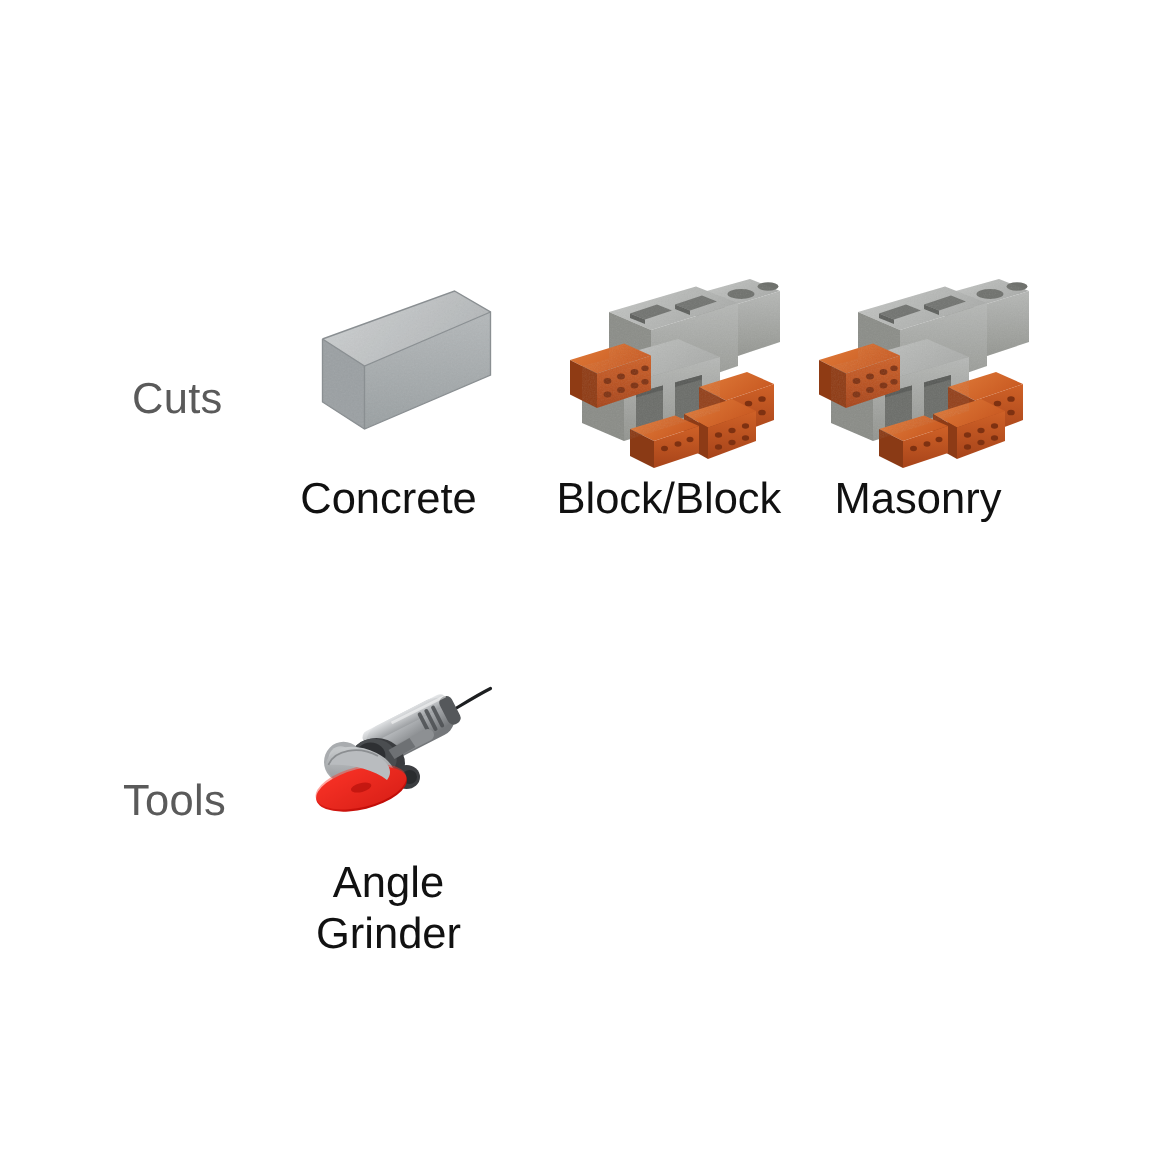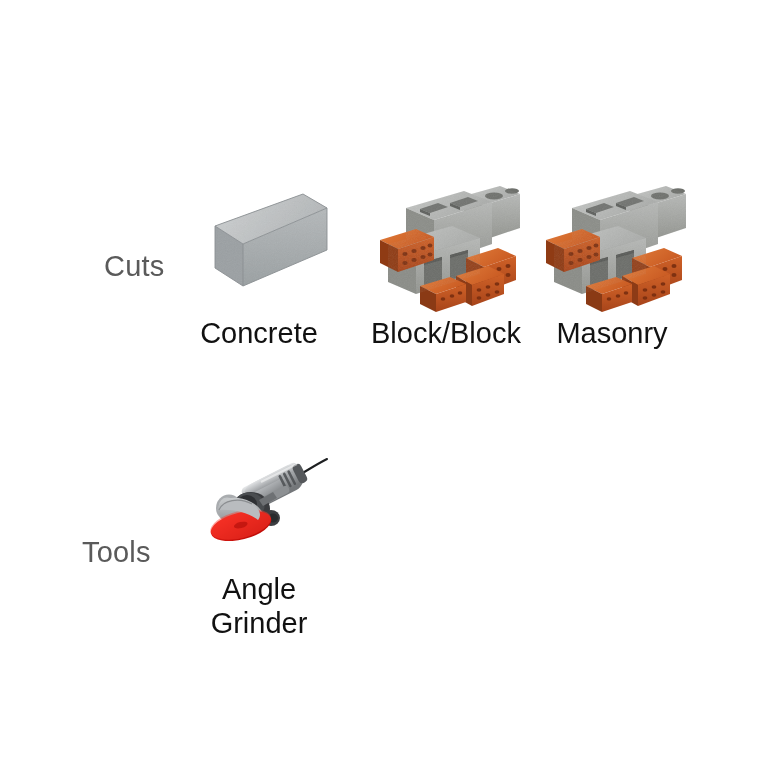--- a/index.html
+++ b/index.html
@@ -25,22 +25,22 @@
   
   .row-label {
     position: absolute;
     color: #5a5a5a;
     font-size: 29px;
     font-weight: 400;
     letter-spacing: 0.2px;
     white-space: nowrap;
     text-align: left;
   }
-  #row-label-cuts  { left: 104px; top: 250px; }
-  #row-label-tools { left: 82px; top: 518px; margin-top: 18px; }
+  #row-label-cuts  { left: 88px; top: 250px; }
+  #row-label-tools { left: 82px; top: 518px; }
 
   
   .cell {
     position: absolute;
     display: flex;
     flex-direction: column;
     align-items: center;
   }
   .cell-art {
     position: relative;

